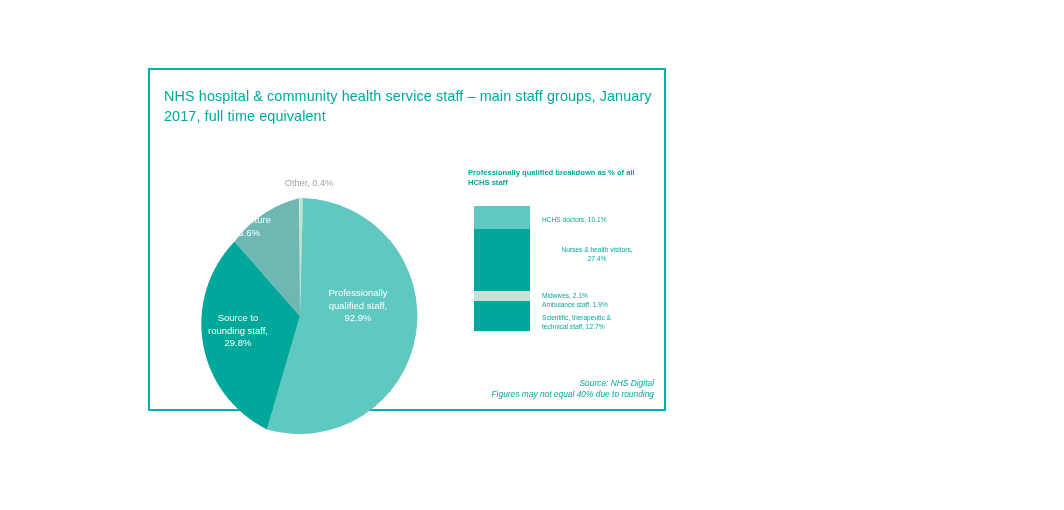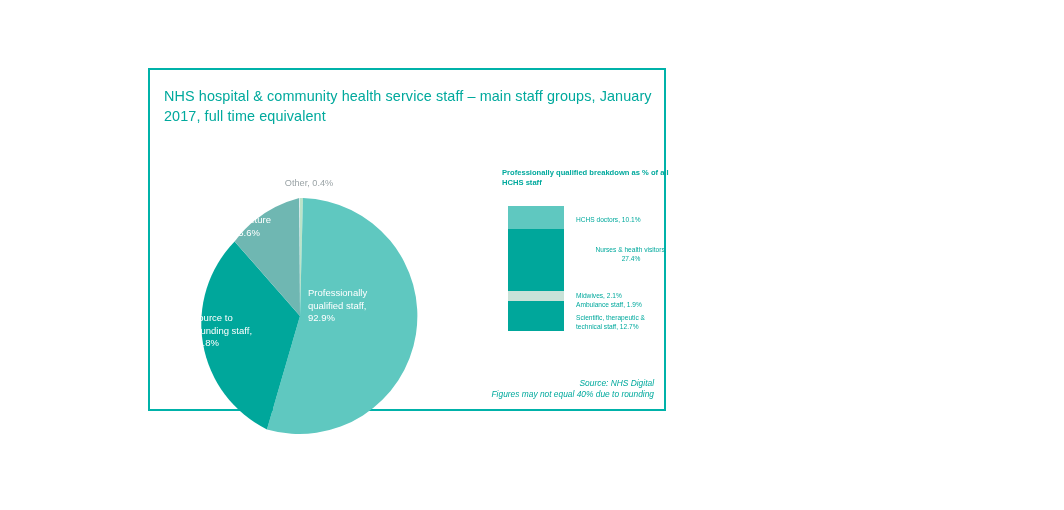--- a/index.html
+++ b/index.html
@@ -52,20 +52,21 @@
   #pie-svg {
     position: absolute;
     left: 20px;
     top: 22px;
   }
   .pie-label {
     position: absolute;
     color: #ffffff;
     font-size: 9.5px;
     line-height: 12.5px;
+    text-align: center;
     pointer-events: none;
   }
   #label-other {
     position: absolute;
     left: 104px;
     top: 4px;
     width: 90px;
     font-size: 9.2px;
     color: #9aa3a6;
     text-align: center;
@@ -87,21 +88,20 @@
     text-align: left;
   }
 
   
   #bar-panel {
     position: absolute;
     left: 318px;
     top: 98px;
     width: 196px;
     height: 225px;
-    margin-left: 34px;
   }
   #bar-heading {
     position: absolute;
     left: 0px;
     top: 0px;
     width: 180px;
     font-size: 7.6px;
     line-height: 10px;
     color: #00a99d;
     font-weight: 600;

